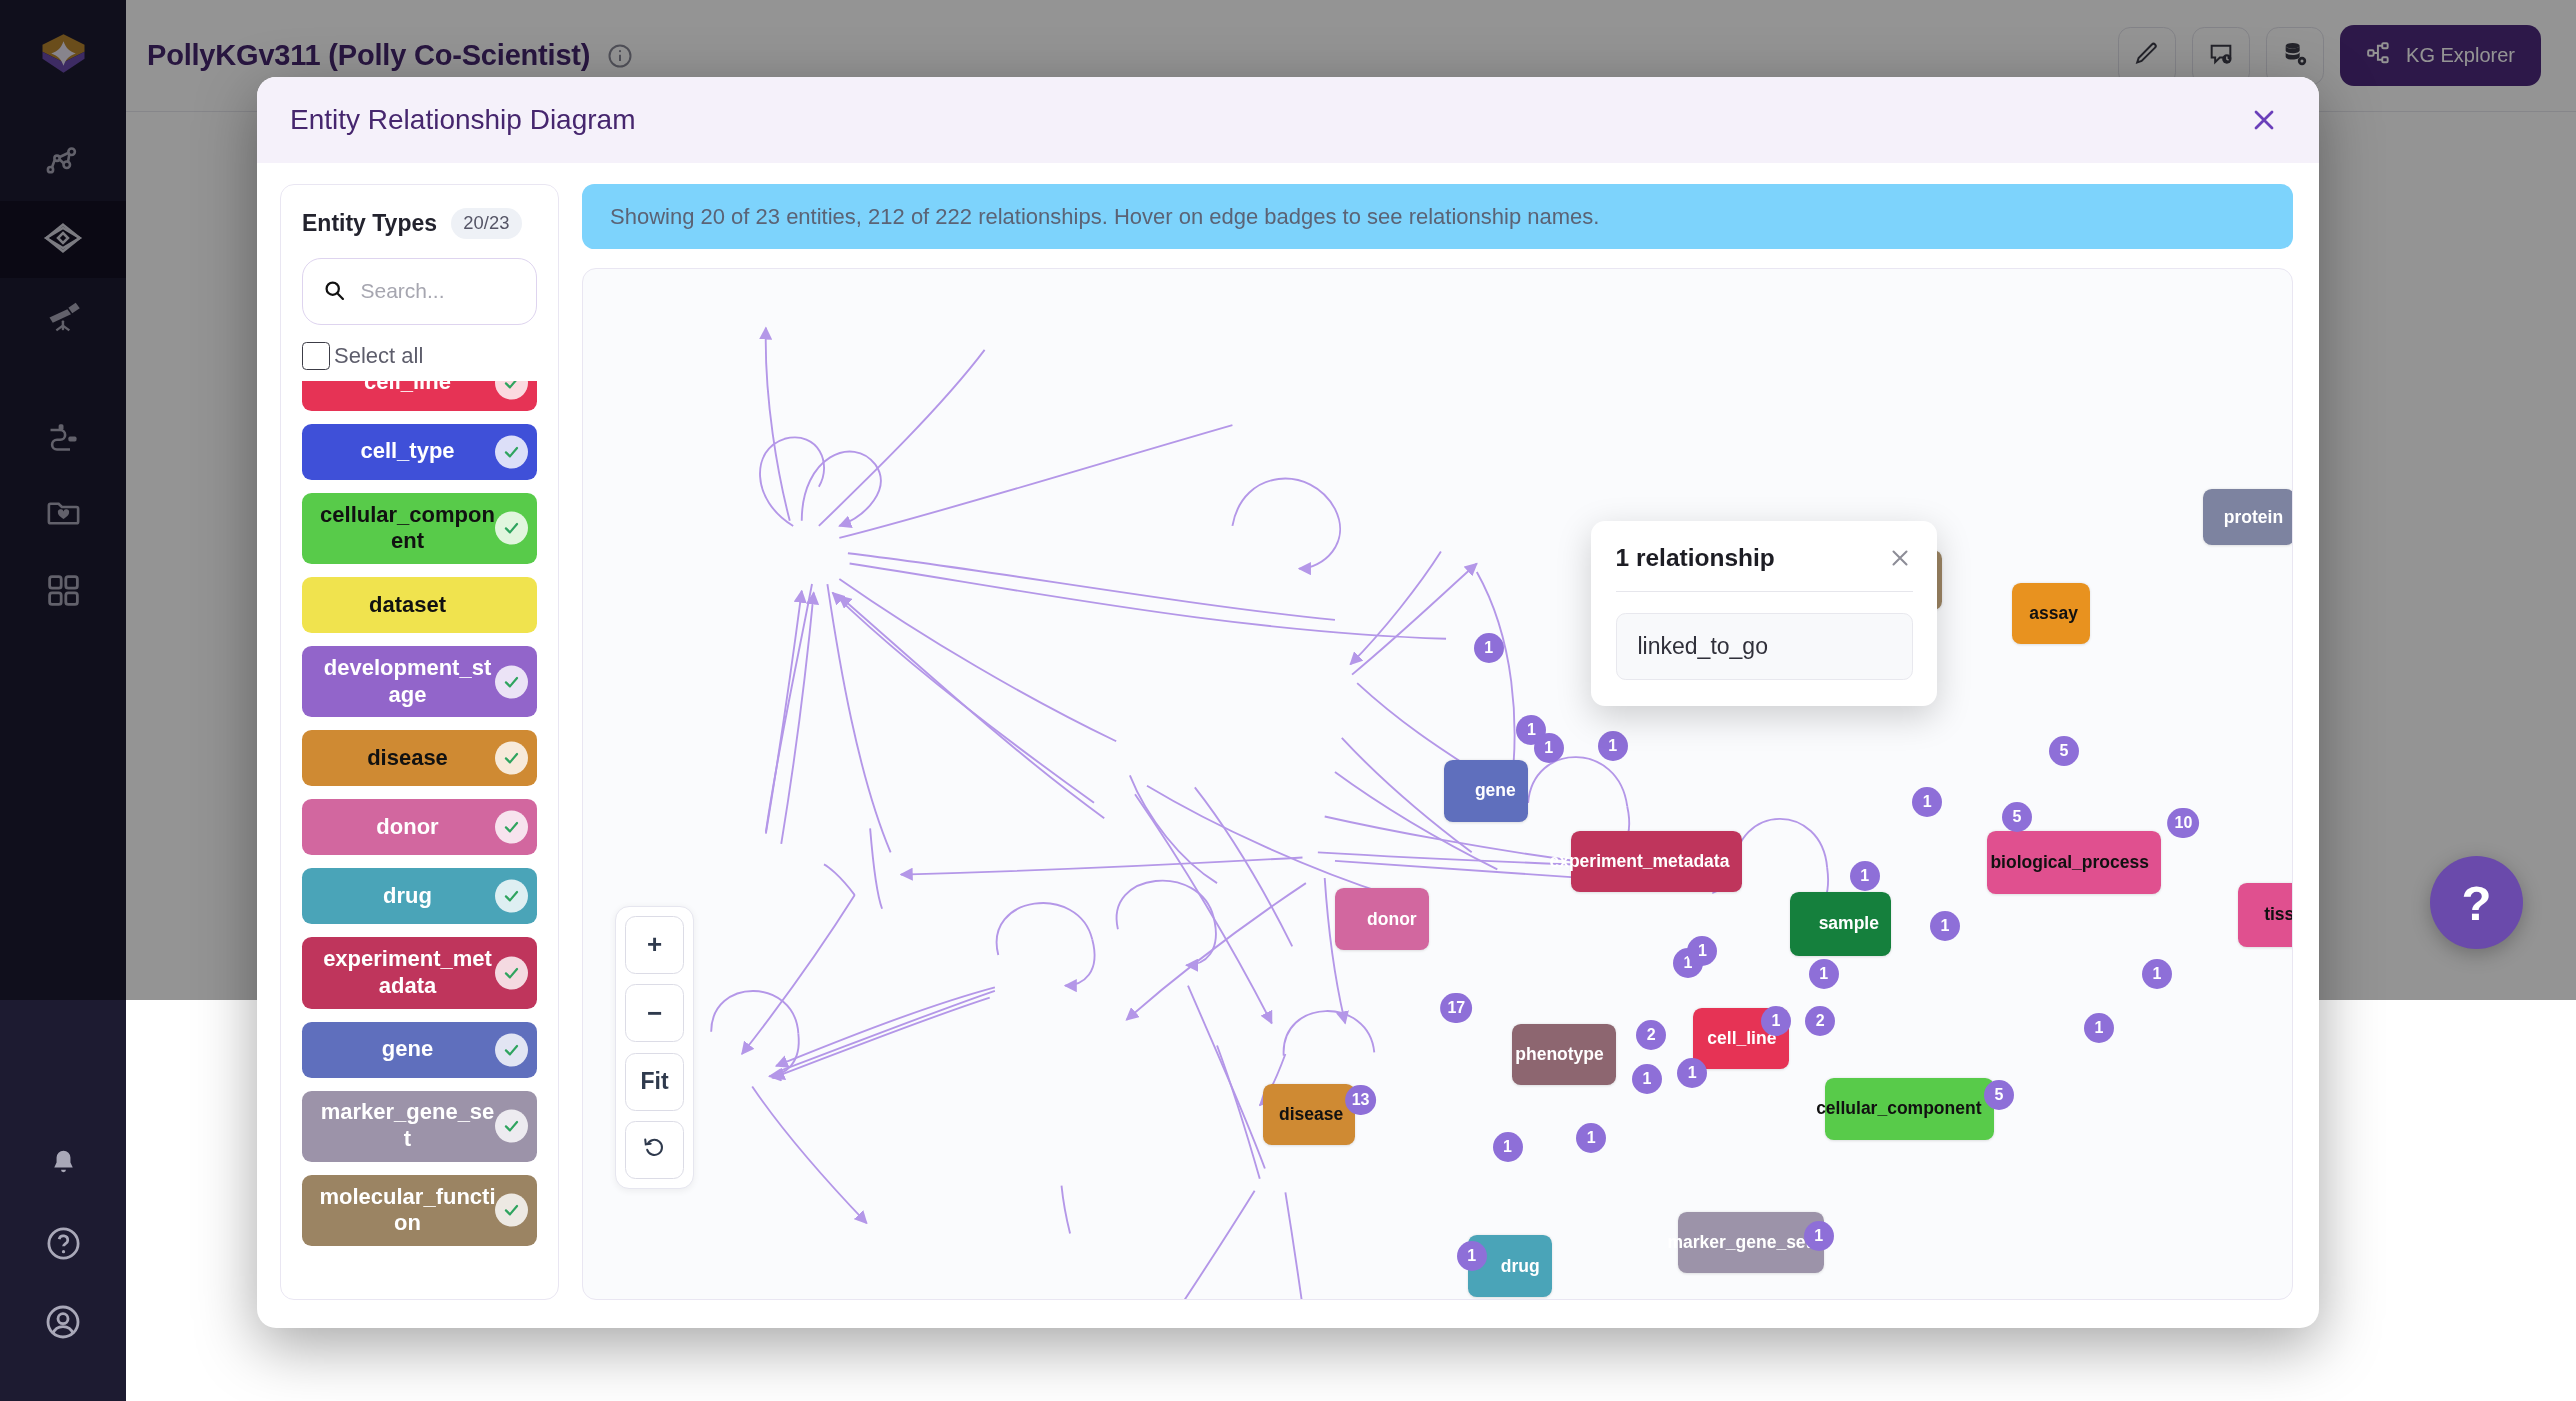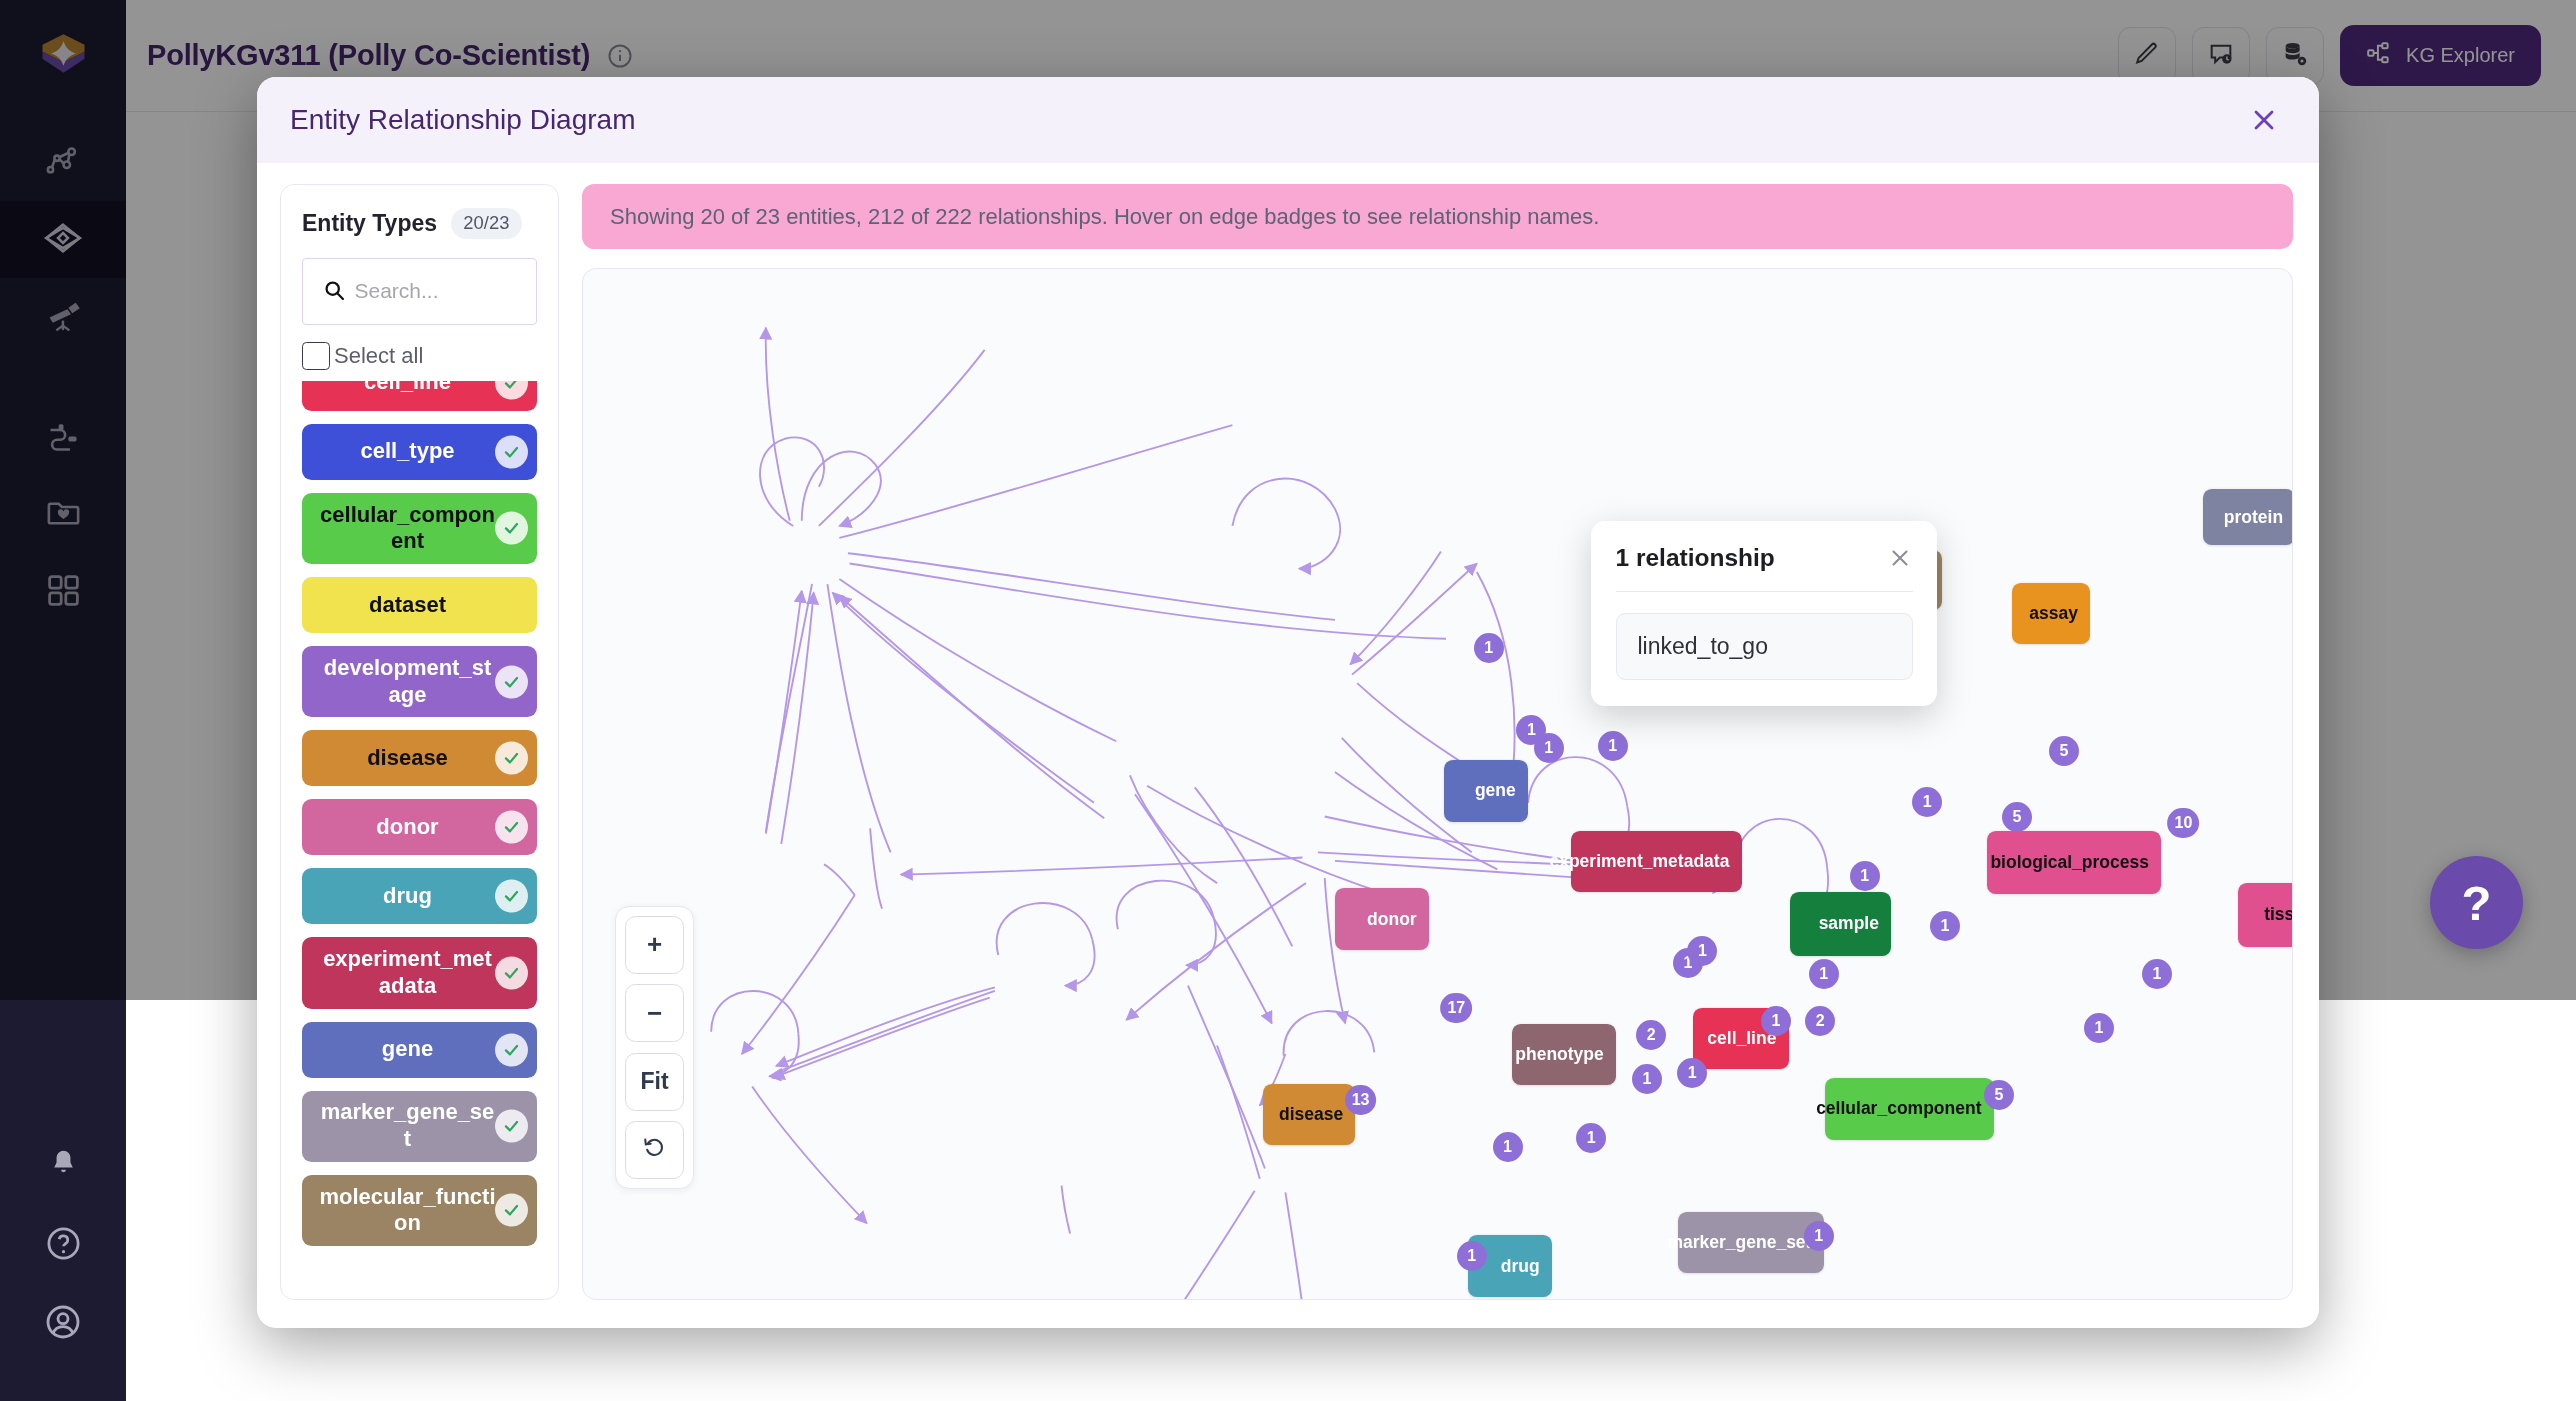--- a/index.html
+++ b/index.html
@@ -89,22 +89,22 @@
     display: flex; flex-direction: column; overflow: hidden;
     padding: 23px 21px 5px 21px;
   }
   .types-head { display: flex; align-items: center; gap: 14px; margin-bottom: 19px; }
   .types-head-title { font-size: 23px; font-weight: 700; color: #23232e; }
   .types-count {
     font-size: 18.4px; color: #555566; background: #eef1f6; border-radius: 875px;
     padding: 4.4px 12.3px; font-weight: 400;
   }
   .search-box {
-    height: 67px; border: 0.9px solid #ded4ef; border-radius: 4px;
-    display: flex; align-items: center; gap: 8px; padding: 0 19px; margin-bottom: 17.5px;
+    height: 67px; border: 0.9px solid #ded4ef; border-radius: 19px;
+    display: flex; align-items: center; gap: 14px; padding: 0 19px; margin-bottom: 17.5px;
   }
   .search-input {
     border: none; outline: none; font-size: 21px; color: #111; width: 100%;
     font-family: "Liberation Sans", sans-serif; background: transparent;
   }
   .search-input::placeholder { color: #a6a6b0; }
   .select-all-row { display: flex; align-items: center; gap: 4px; margin-bottom: 10.5px; }
   .checkbox {
     width: 28px; height: 28px; border: 1.8px solid #3c3c46; border-radius: 4.4px; background: #fff;
   }
@@ -125,21 +125,21 @@
   .type-chip .check {
     position: absolute; right: 8.8px; top: 50%; transform: translateY(-50%);
     width: 33px; height: 33px; border-radius: 50%;
     background: rgba(255,255,255,.82);
     display: flex; align-items: center; justify-content: center; color: #2fa45f;
   }
 
   
   .right-col { flex: 1 1 auto; display: flex; flex-direction: column; gap: 19px; min-width: 0; }
   .banner {
-    background: #f9a8d4; border-radius: 12.3px; height: 65px;
+    background: #7dd3fc; border-radius: 12.3px; height: 65px;
     display: flex; align-items: center; padding: 0 28px;
     font-size: 22px; color: #5b6375;
   }
   .canvas-wrap {
     position: relative; flex: 1 1 auto; border: 0.9px solid #e9e6f2;
     border-radius: 14px; background: #fafbfd; overflow: hidden;
   }
   .node {
     position: absolute; border-radius: 8.8px; display: flex; align-items: center;
     justify-content: flex-end; font-size: 17.5px; font-weight: 700; padding: 0 12.3px;

